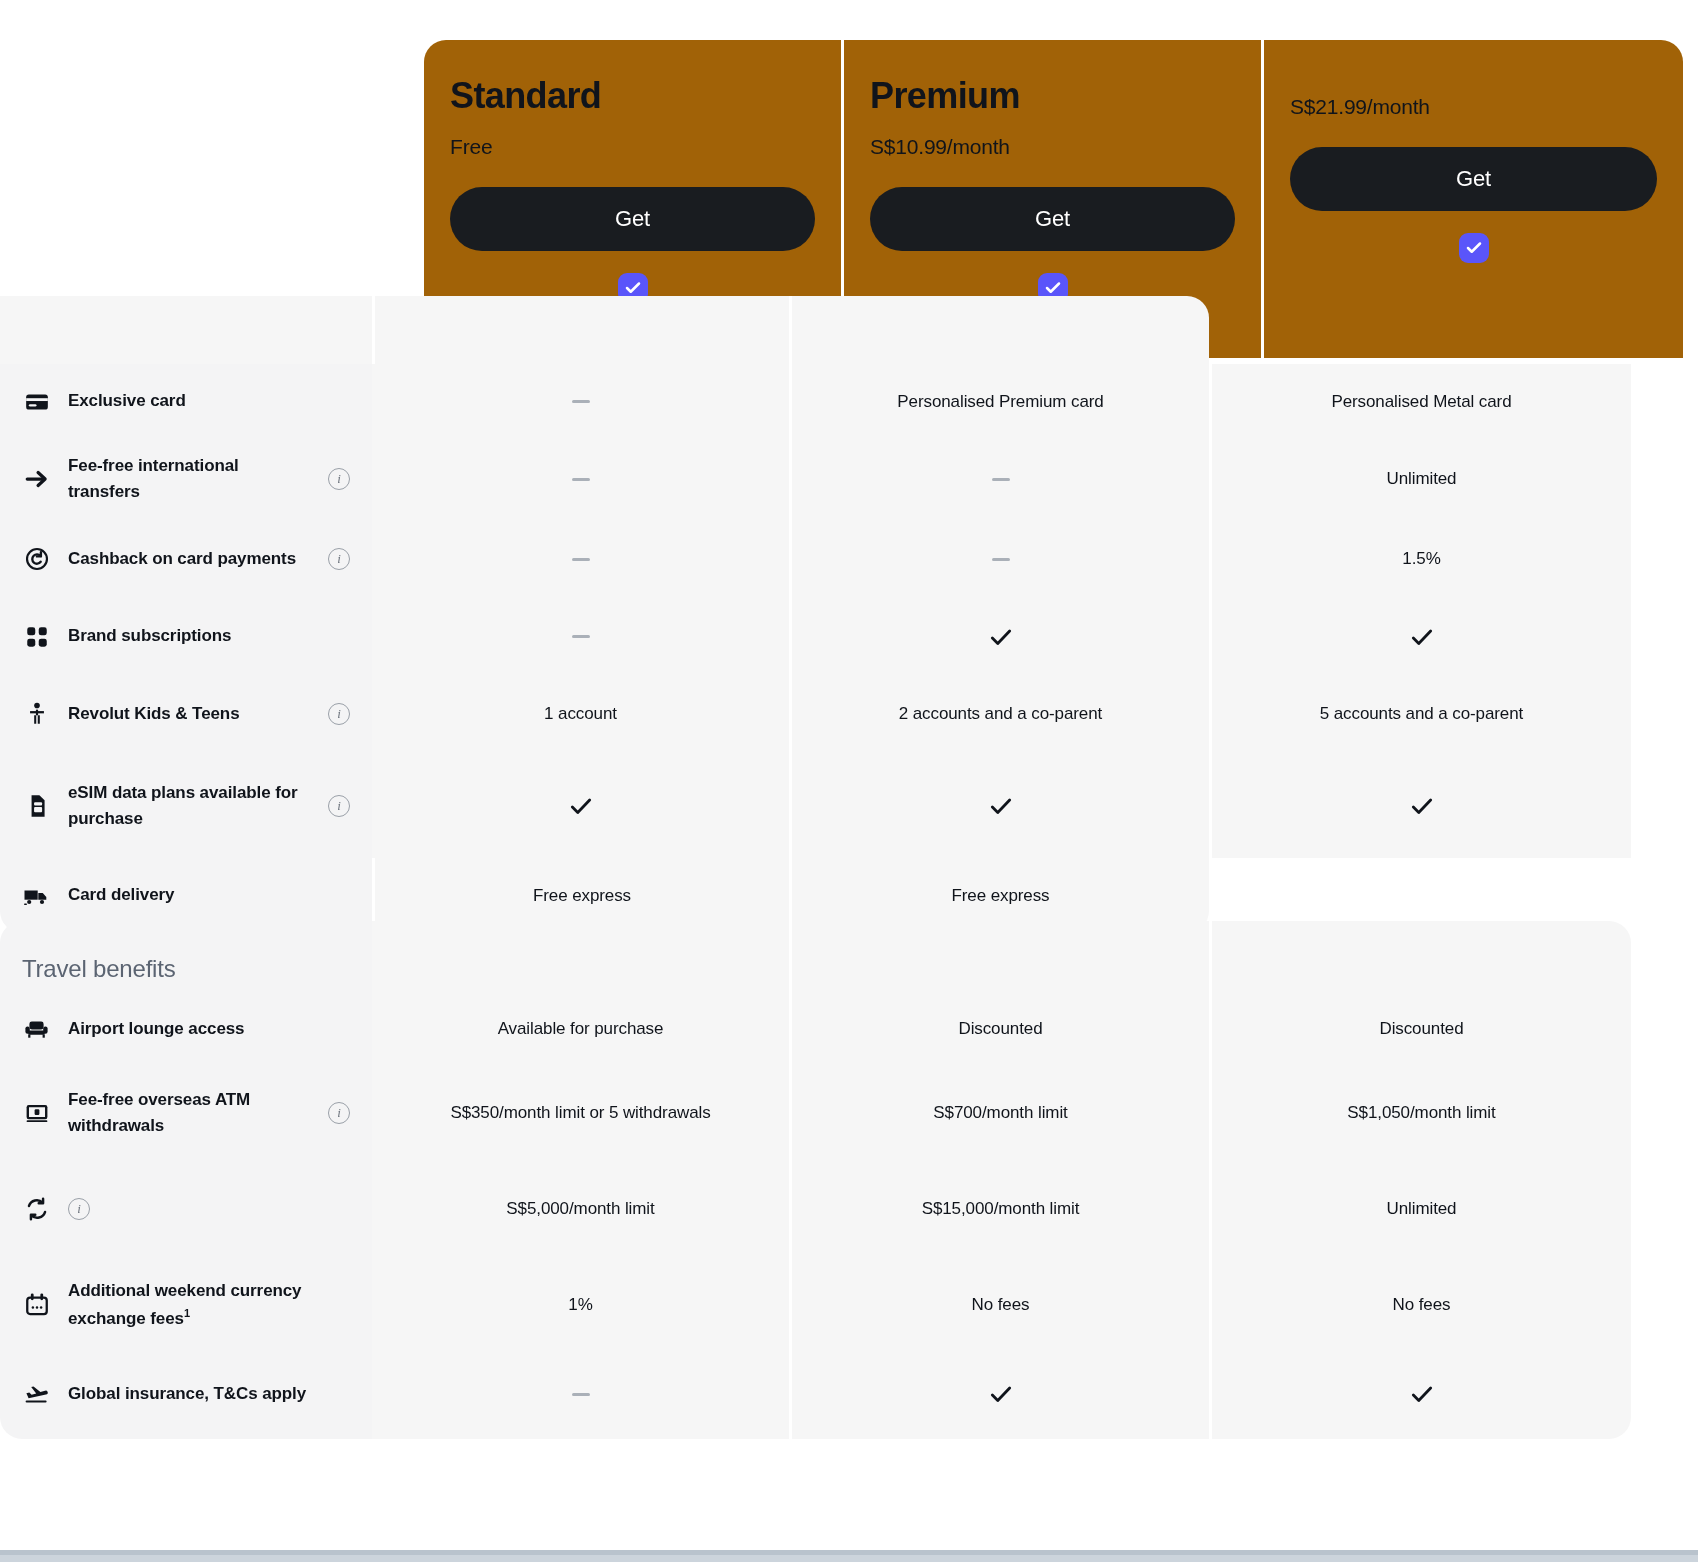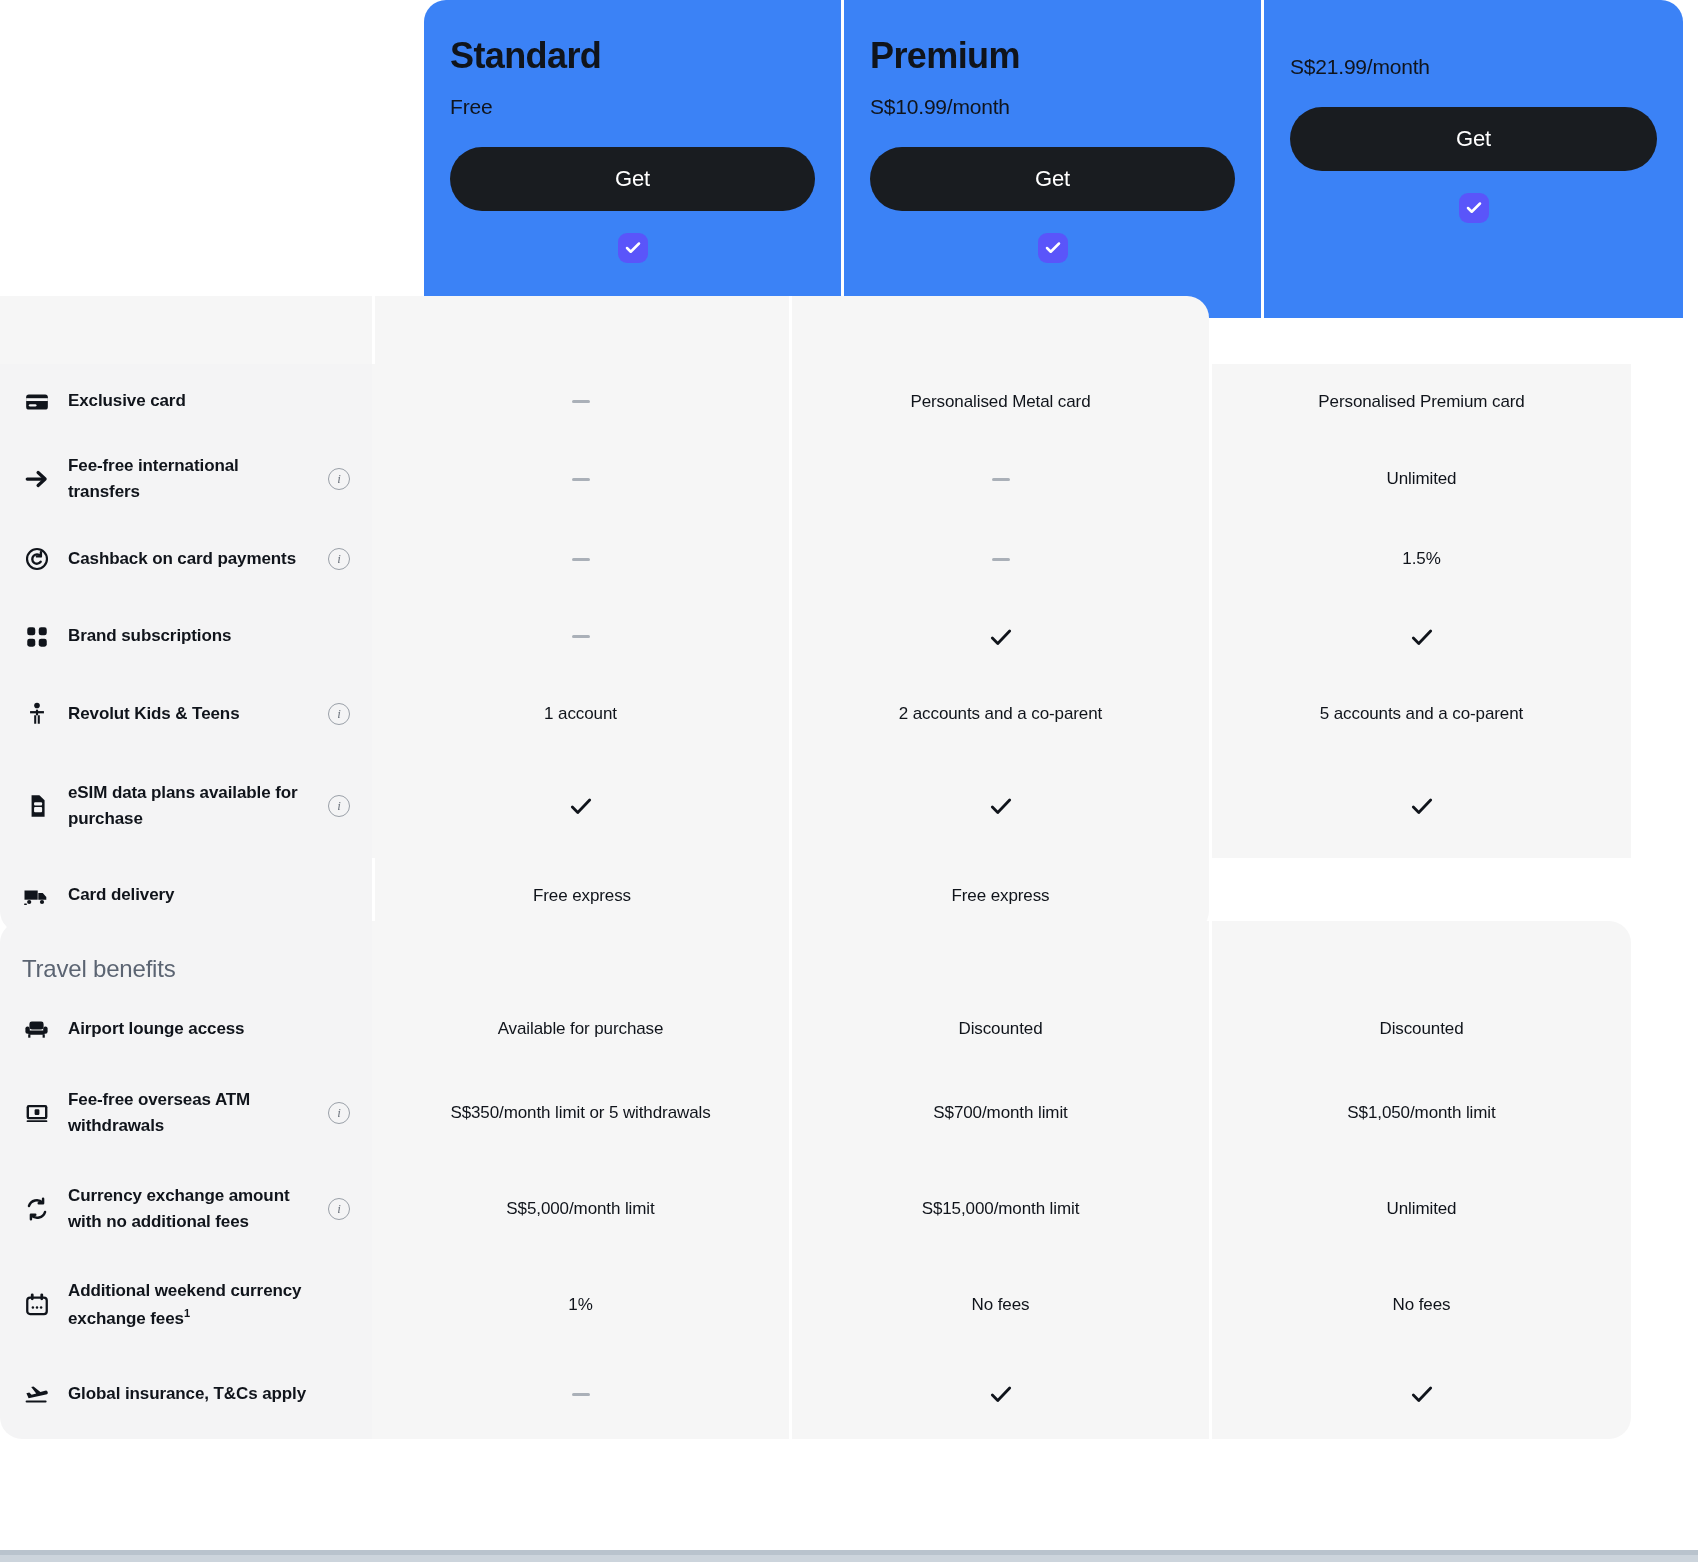--- a/index.html
+++ b/index.html
@@ -29,24 +29,25 @@
   .header-cards {
     display: grid;
     grid-template-columns: 372px 417px 420px 422px;
     width: 1631px;
     margin-left: 52px;
     column-gap: 0;
   }
   .plan-spacer { background: #ffffff; }
 
   .plan-card {
-    background: #3b82f6;
+    background: #a16207;
     padding: 36px 26px 0 26px;
     height: 318px;
     position: relative;
+    margin-top: 40px;
   }
   .plan-card.first { border-top-left-radius: 22px; }
   .plan-card.last  { border-top-right-radius: 22px; }
   .plan-card.sep-l { border-left: 3px solid #ffffff; }
 
   .plan-name {
     font-size: 36px;
     font-weight: 700;
     color: #10141b;
     letter-spacing: -0.6px;
@@ -267,22 +268,22 @@
               <rect x="2" y="5" width="20" height="14" rx="2.5"></rect>
               <rect x="2" y="8.5" width="20" height="2.6" fill="#f4f4f5"></rect>
               <rect x="4.5" y="14" width="7" height="2.2" rx="1.1" fill="#f4f4f5"></rect>
             </svg>
           </span>
           <span class="row-text">Exclusive card</span>
         </div>
         <div class="row-cell">
           <span class="dash"></span>
         </div>
+        <div class="row-cell sep-l">Personalised Premium card</div>
         <div class="row-cell sep-l">Personalised Metal card</div>
-        <div class="row-cell sep-l">Personalised Premium card</div>
       </div>
       <div class="row" style="height: 80px;">
         <div class="row-label">
           <span class="row-icon">
             <svg width="26" height="26" viewBox="0 0 24 24" fill="none" stroke="currentColor" stroke-width="3" stroke-linecap="round" stroke-linejoin="round">
               <line x1="3" y1="12" x2="18" y2="12"></line>
               <polyline points="13 6 19.5 12 13 18"></polyline>
             </svg>
           </span>
           <span class="row-text">Fee-free international transfers</span>
@@ -462,21 +463,20 @@
       <div class="row" style="height: 104px;">
         <div class="row-label">
           <span class="row-icon">
             <svg width="26" height="26" viewBox="0 0 24 24" fill="none" stroke="currentColor" stroke-width="2.3" stroke-linecap="round" stroke-linejoin="round">
               <path d="M4.6 9.2a7.6 7.6 0 0 1 12.6-3"></path>
               <polyline points="17.6 2.6 17.6 6.6 13.6 6.6"></polyline>
               <path d="M19.4 14.8a7.6 7.6 0 0 1-12.6 3"></path>
               <polyline points="6.4 21.4 6.4 17.4 10.4 17.4"></polyline>
             </svg>
           </span>
-          <span class="row-text">Currency exchange amount with no additional fees</span>
           <span class="info-icon">i</span>
         </div>
         <div class="row-cell">S$5,000/month limit</div>
         <div class="row-cell sep-l">S$15,000/month limit</div>
         <div class="row-cell sep-l">Unlimited</div>
       </div>
       <div class="row" style="height: 88px;">
         <div class="row-label">
           <span class="row-icon">
             <svg width="26" height="26" viewBox="0 0 24 24" fill="none" stroke="currentColor" stroke-width="2.1">

